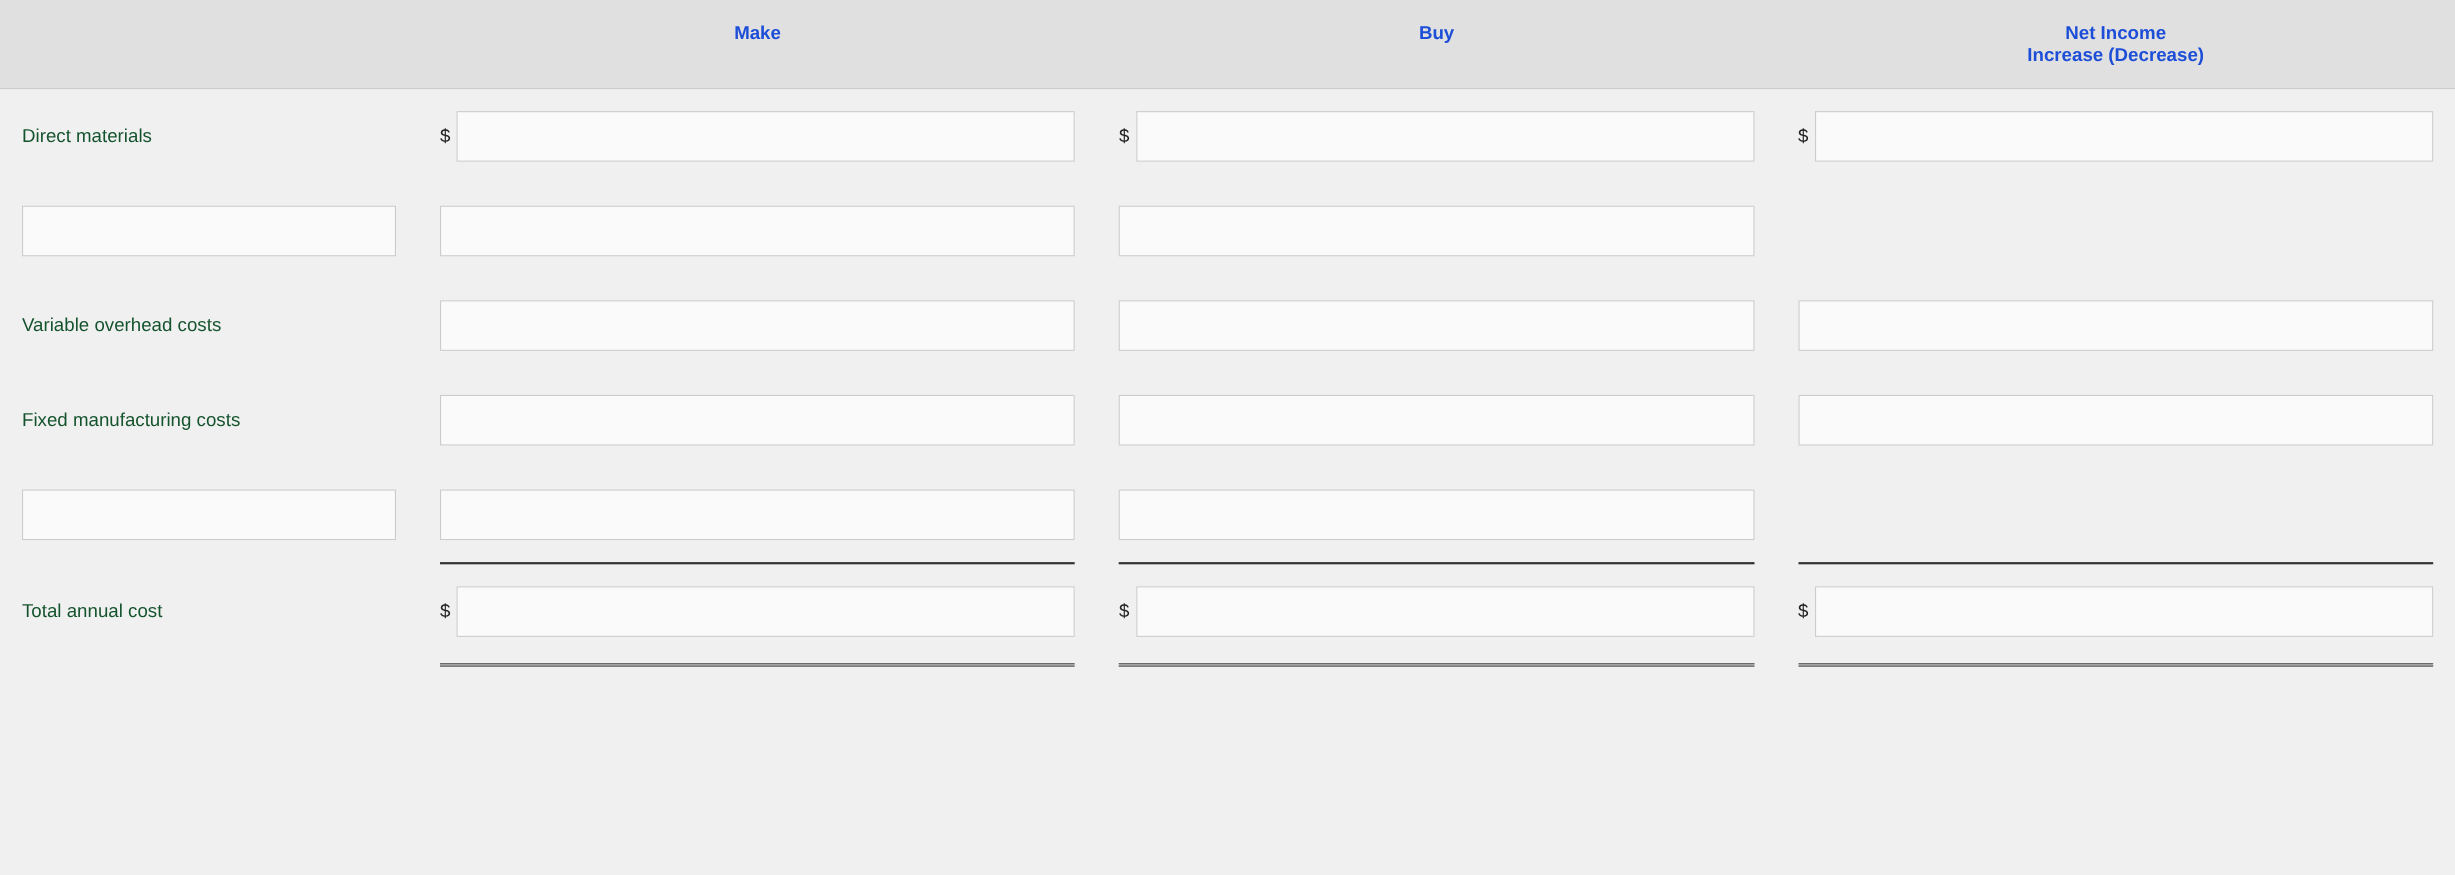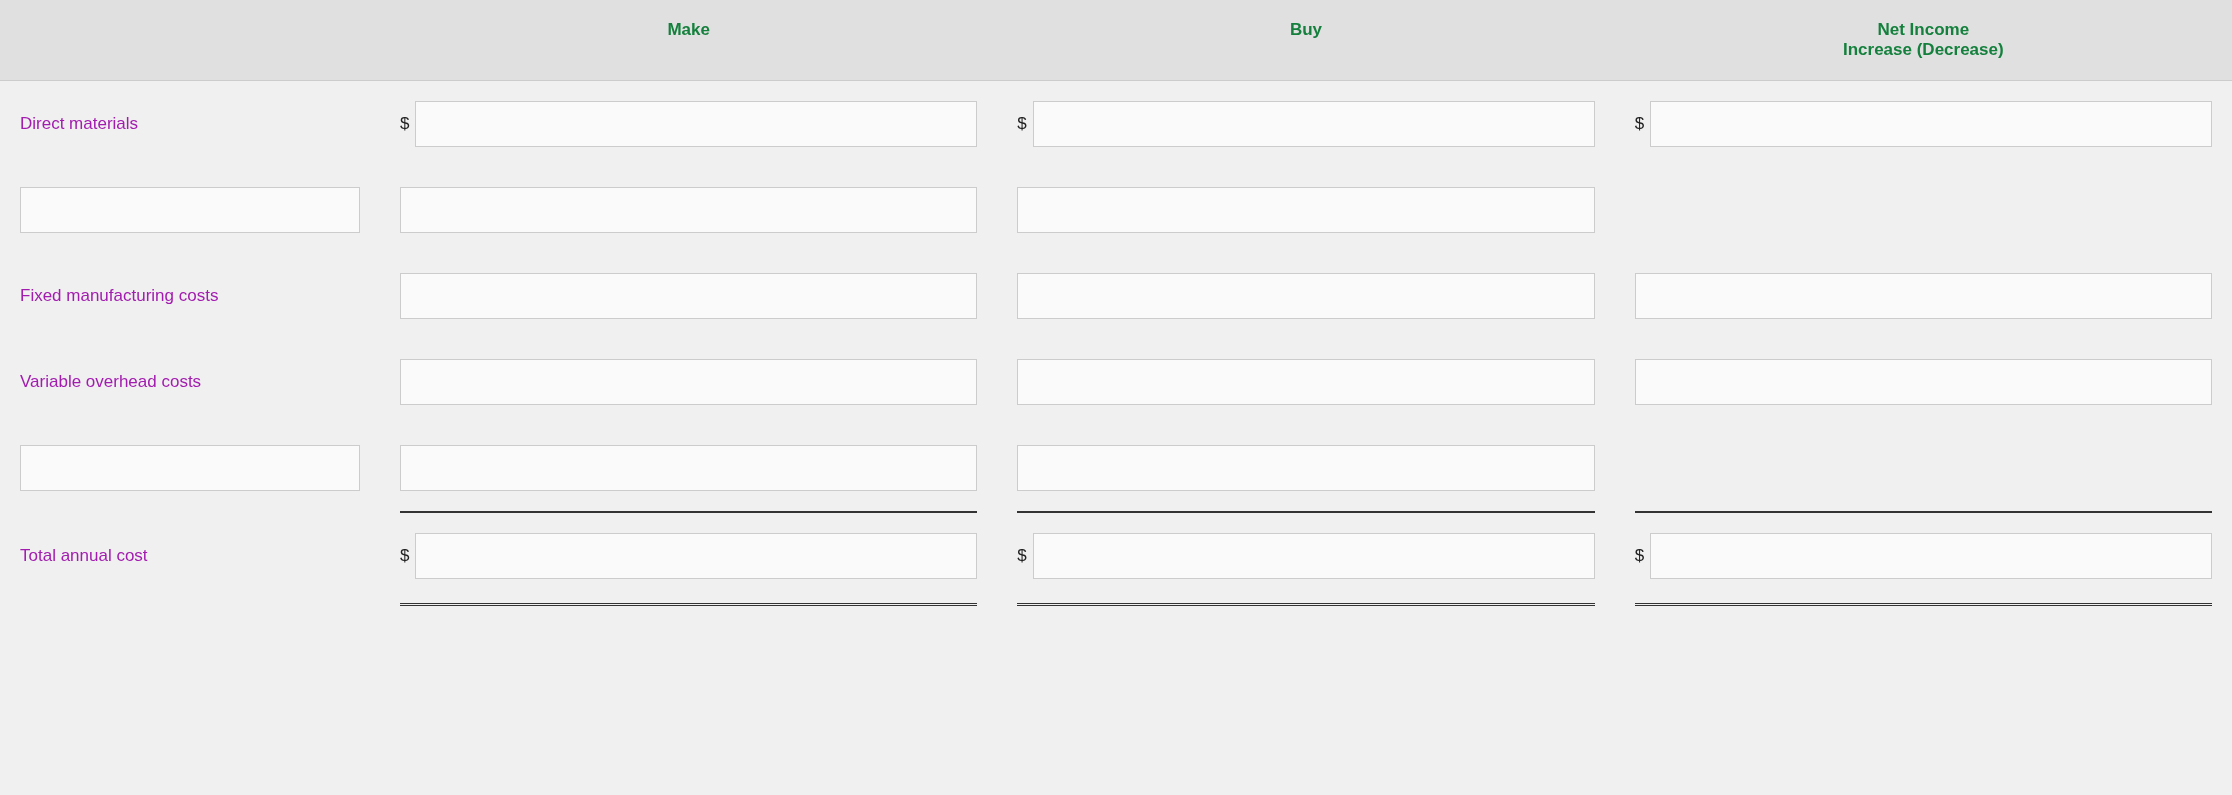--- a/index.html
+++ b/index.html
@@ -26,40 +26,40 @@
       background: #e0e0e0;
       display: grid;
       grid-template-columns: 380px 1fr 1fr 1fr;
       padding: 14px 0 14px 0;
       border-bottom: 1px solid #ccc;
     }
 
     .header-cell {
       font-weight: bold;
       font-size: 17px;
-      color: #15803d;
+      color: #1d4ed8;
       text-align: center;
       padding: 6px 20px;
     }
 
     .header-cell:first-child {
       text-align: left;
     }
 
     .data-row {
       display: grid;
       grid-template-columns: 380px 1fr 1fr 1fr;
       align-items: center;
       padding: 10px 0;
       border-bottom: none;
     }
 
     .row-label {
       font-size: 17px;
-      color: #a21caf;
+      color: #14532d;
       padding: 14px 20px 14px 20px;
     }
 
     .cell-with-dollar {
       display: flex;
       align-items: center;
       padding: 10px 20px;
     }
 
     .dollar-sign {
@@ -154,34 +154,34 @@
     </div>
     <div class="cell-no-dollar">
       <input class="input-field" type="text" value="" style="">
     </div>
     <div class="cell-no-dollar">
       <input class="input-field" type="text" value="" style="">
     </div>
   </div>
 
   <div class="data-row">
+    <div class="row-label">Variable overhead costs</div>
+    <div class="cell-no-dollar">
+      <input class="input-field" type="text" value="" style="">
+    </div>
+    <div class="cell-no-dollar">
+      <input class="input-field" type="text" value="" style="">
+    </div>
+    <div class="cell-no-dollar">
+      <input class="input-field" type="text" value="" style="">
+    </div>
+  </div>
+
+  <div class="data-row">
     <div class="row-label">Fixed manufacturing costs</div>
-    <div class="cell-no-dollar">
-      <input class="input-field" type="text" value="" style="">
-    </div>
-    <div class="cell-no-dollar">
-      <input class="input-field" type="text" value="" style="">
-    </div>
-    <div class="cell-no-dollar">
-      <input class="input-field" type="text" value="" style="">
-    </div>
-  </div>
-
-  <div class="data-row">
-    <div class="row-label">Variable overhead costs</div>
     <div class="cell-no-dollar">
       <input class="input-field" type="text" value="" style="">
     </div>
     <div class="cell-no-dollar">
       <input class="input-field" type="text" value="" style="">
     </div>
     <div class="cell-no-dollar">
       <input class="input-field" type="text" value="" style="">
     </div>
   </div>

